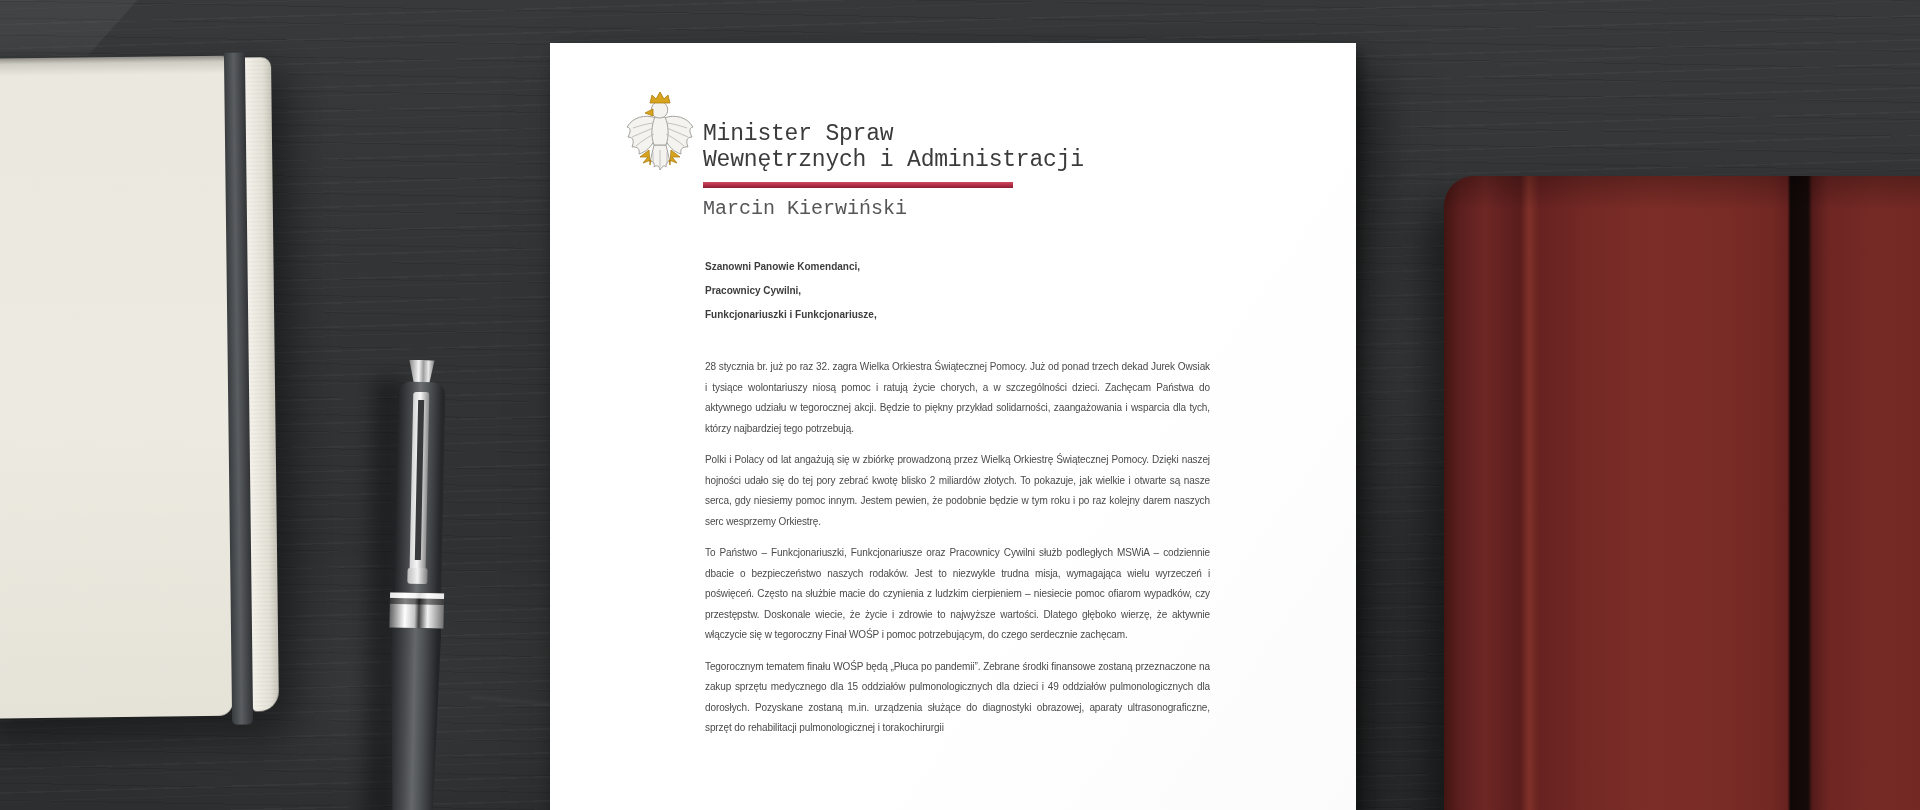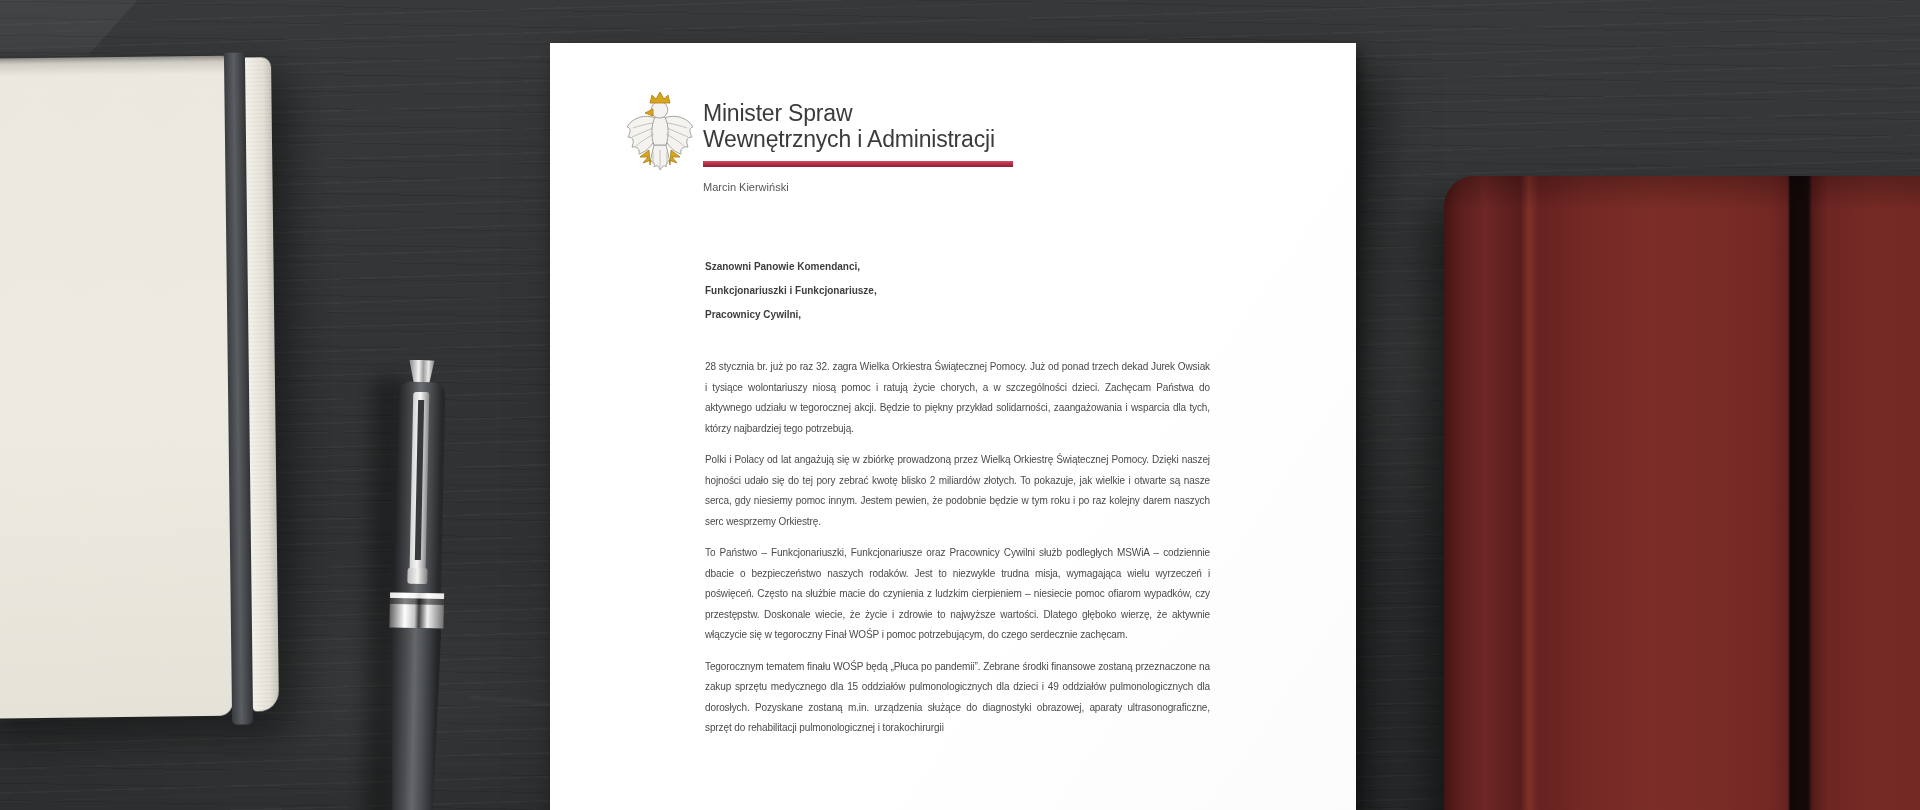--- a/index.html
+++ b/index.html
@@ -76,25 +76,25 @@
   .folder::before{content:"";position:absolute;inset:0;border-radius:30px 0 0 0;
     background:linear-gradient(180deg, rgba(0,0,0,.24), rgba(0,0,0,0) 34px);}
 
   
   .paper{position:absolute;left:550px;top:43px;width:806px;height:1000px;
     background:linear-gradient(125deg,#ffffff 55%,#fafafa 100%);
     box-shadow:5px 7px 12px rgba(0,0,0,.38), 20px 26px 46px rgba(0,0,0,.5);}
 
   .letterhead{position:absolute;left:73px;top:47px;display:flex;}
   .eagle{width:74px;height:90px;flex:0 0 auto;}
-  .org-block{margin-left:6px;margin-top:10px;}
+  .org-block{margin-left:6px;margin-top:31px;font-family:Liberation Mono, monospace;}
   .org-line{font-size:23px;line-height:26px;color:#3b3b3d;letter-spacing:-.2px;}
   .accent-rule{width:310px;height:6px;margin-top:9px;
     background:linear-gradient(180deg,#cd4e61 0%,#b8304a 45%,#8a2135 100%);}
-  .sender{margin-top:11px;font-size:11px;line-height:19px;color:#565659;}
+  .sender{margin-top:11px;font-size:20px;line-height:19px;color:#565659;}
 
   .letter-body{position:absolute;left:155px;top:212px;width:505px;color:#4a4a4c;}
   .salutation-line{font-weight:bold;font-size:10px;line-height:24px;color:#3d3d3f;}
   .letter-paragraphs{margin-top:30px;}
   .letter-paragraphs p{margin:0 0 11px 0;font-size:10px;line-height:20.5px;
     text-align:justify;letter-spacing:-.1px;}
 </style>
 </head>
 <body>
 
@@ -150,22 +150,22 @@
     <div class="org-block">
       <div class="org-line">Minister Spraw</div>
       <div class="org-line">Wewnętrznych i Administracji</div>
       <div class="accent-rule"></div>
       <div class="sender">Marcin Kierwiński</div>
     </div>
   </div>
 
   <div class="letter-body">
     <div class="salutation-line">Szanowni Panowie Komendanci,</div>
+    <div class="salutation-line">Pracownicy Cywilni,</div>
     <div class="salutation-line">Funkcjonariuszki i Funkcjonariusze,</div>
-    <div class="salutation-line">Pracownicy Cywilni,</div>
 
     <div class="letter-paragraphs">
       <p>28 stycznia br. już po raz 32. zagra Wielka Orkiestra Świątecznej Pomocy. Już od ponad trzech dekad Jurek Owsiak i tysiące wolontariuszy niosą pomoc i ratują życie chorych, a w szczególności dzieci. Zachęcam Państwa do aktywnego udziału w tegorocznej akcji. Będzie to piękny przykład solidarności, zaangażowania i wsparcia dla tych, którzy najbardziej tego potrzebują.</p>
       <p>Polki i Polacy od lat angażują się w zbiórkę prowadzoną przez Wielką Orkiestrę Świątecznej Pomocy. Dzięki naszej hojności udało się do tej pory zebrać kwotę blisko 2 miliardów złotych. To pokazuje, jak wielkie i otwarte są nasze serca, gdy niesiemy pomoc innym. Jestem pewien, że podobnie będzie w tym roku i po raz kolejny darem naszych serc wesprzemy Orkiestrę.</p>
       <p>To Państwo – Funkcjonariuszki, Funkcjonariusze oraz Pracownicy Cywilni służb podległych MSWiA – codziennie dbacie o bezpieczeństwo naszych rodaków. Jest to niezwykle trudna misja, wymagająca wielu wyrzeczeń i poświęceń. Często na służbie macie do czynienia z ludzkim cierpieniem – niesiecie pomoc ofiarom wypadków, czy przestępstw. Doskonale wiecie, że życie i zdrowie to najwyższe wartości. Dlatego głęboko wierzę, że aktywnie włączycie się w tegoroczny Finał WOŚP i pomoc potrzebującym, do czego serdecznie zachęcam.</p>
       <p>Tegorocznym tematem finału WOŚP będą „Płuca po pandemii”. Zebrane środki finansowe zostaną przeznaczone na zakup sprzętu medycznego dla 15 oddziałów pulmonologicznych dla dzieci i 49 oddziałów pulmonologicznych dla dorosłych. Pozyskane zostaną m.in. urządzenia służące do diagnostyki obrazowej, aparaty ultrasonograficzne, sprzęt do rehabilitacji pulmonologicznej i torakochirurgii</p>
     </div>
   </div>
 
 </div>

